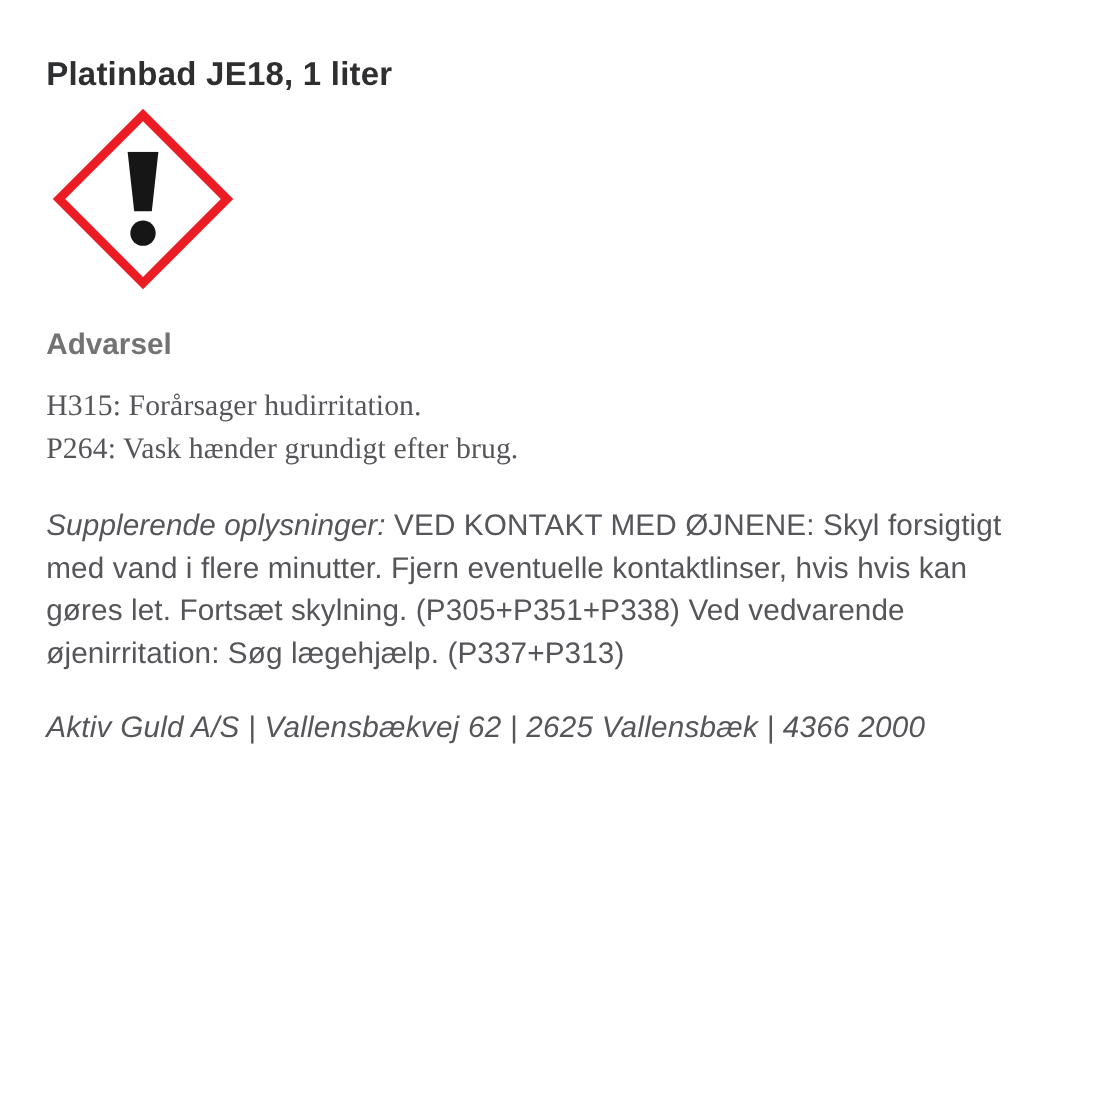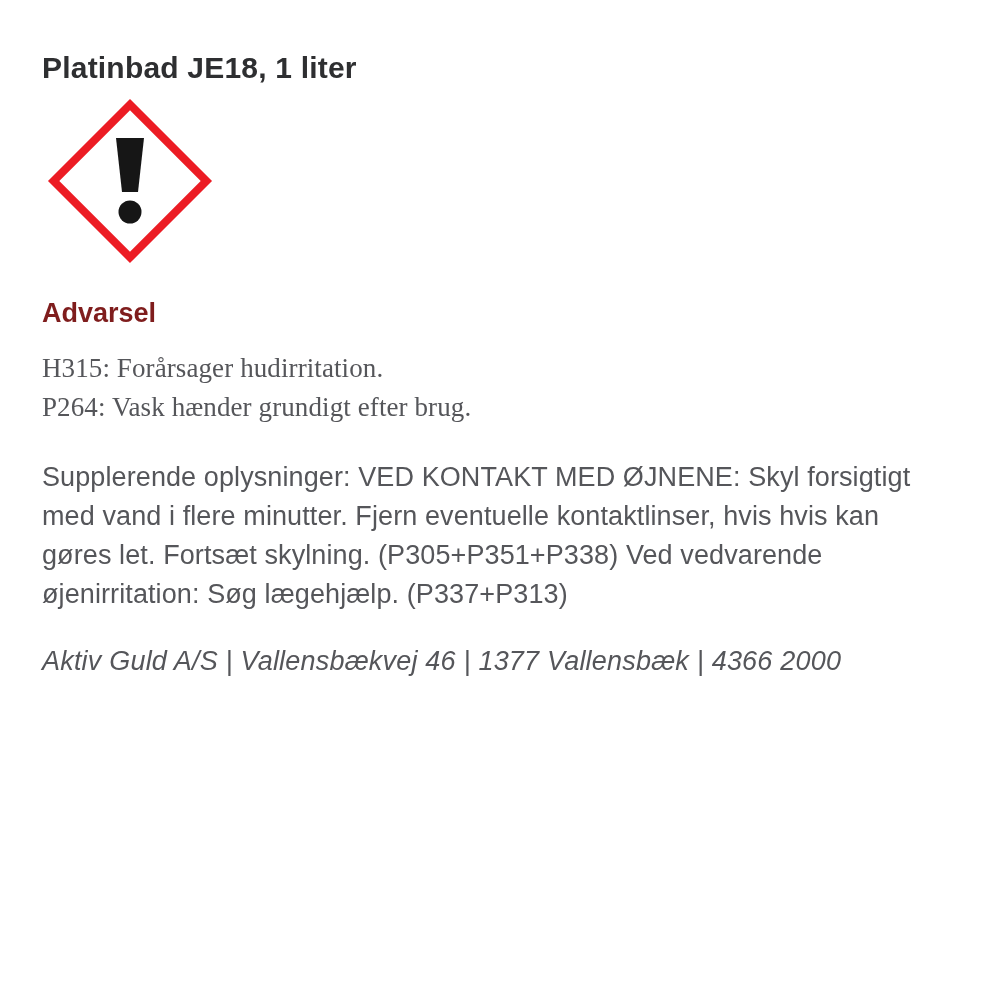--- a/index.html
+++ b/index.html
@@ -56,41 +56,41 @@
     height: 164px;
     display: flex;
     align-items: center;
     justify-content: center;
   }
   .exclamation svg { display: block; }
   .signal-word {
     margin-top: 31px;
     font-size: 27px;
     font-weight: 700;
-    color: #7f1d1d;
+    color: #737373;
     line-height: 39px;
   }
   .hazard-statements { margin-top: 16px; font-family: Liberation Serif, serif; }
   .statement-line {
     font-size: 27px;
     font-weight: 400;
     color: #55565a;
     line-height: 39px;
     letter-spacing: 0.1px;
   }
   .supplemental {
     margin-top: 31px;
     max-width: 905px;
     font-size: 27px;
     font-weight: 400;
     color: #55565a;
     line-height: 39px;
     letter-spacing: 0.1px;
   }
-  .supplemental .lead-in { }
+  .supplemental .lead-in { font-style: italic; }
   .company-line {
     margin-top: 28px;
     font-size: 27px;
     font-style: italic;
     font-weight: 400;
     color: #55565a;
     line-height: 39px;
     letter-spacing: 0.2px;
   }
 </style>
@@ -116,15 +116,15 @@
 
   <div class="hazard-statements">
     <div class="statement-line">H315: Forårsager hudirritation.</div>
     <div class="statement-line">P264: Vask hænder grundigt efter brug.</div>
   </div>
 
   <p class="supplemental">
     <span class="lead-in">Supplerende oplysninger:</span><span> VED KONTAKT MED ØJNENE: Skyl forsigtigt med vand i flere minutter. Fjern eventuelle kontaktlinser, hvis hvis kan gøres let. Fortsæt skylning. (P305+P351+P338) Ved vedvarende øjenirritation: Søg lægehjælp. (P337+P313)</span>
   </p>
 
-  <div class="company-line">Aktiv Guld A/S | Vallensbækvej 46 | 1377 Vallensbæk | 4366 2000</div>
+  <div class="company-line">Aktiv Guld A/S | Vallensbækvej 62 | 2625 Vallensbæk | 4366 2000</div>
 
 </div>
 
 </body></html>

